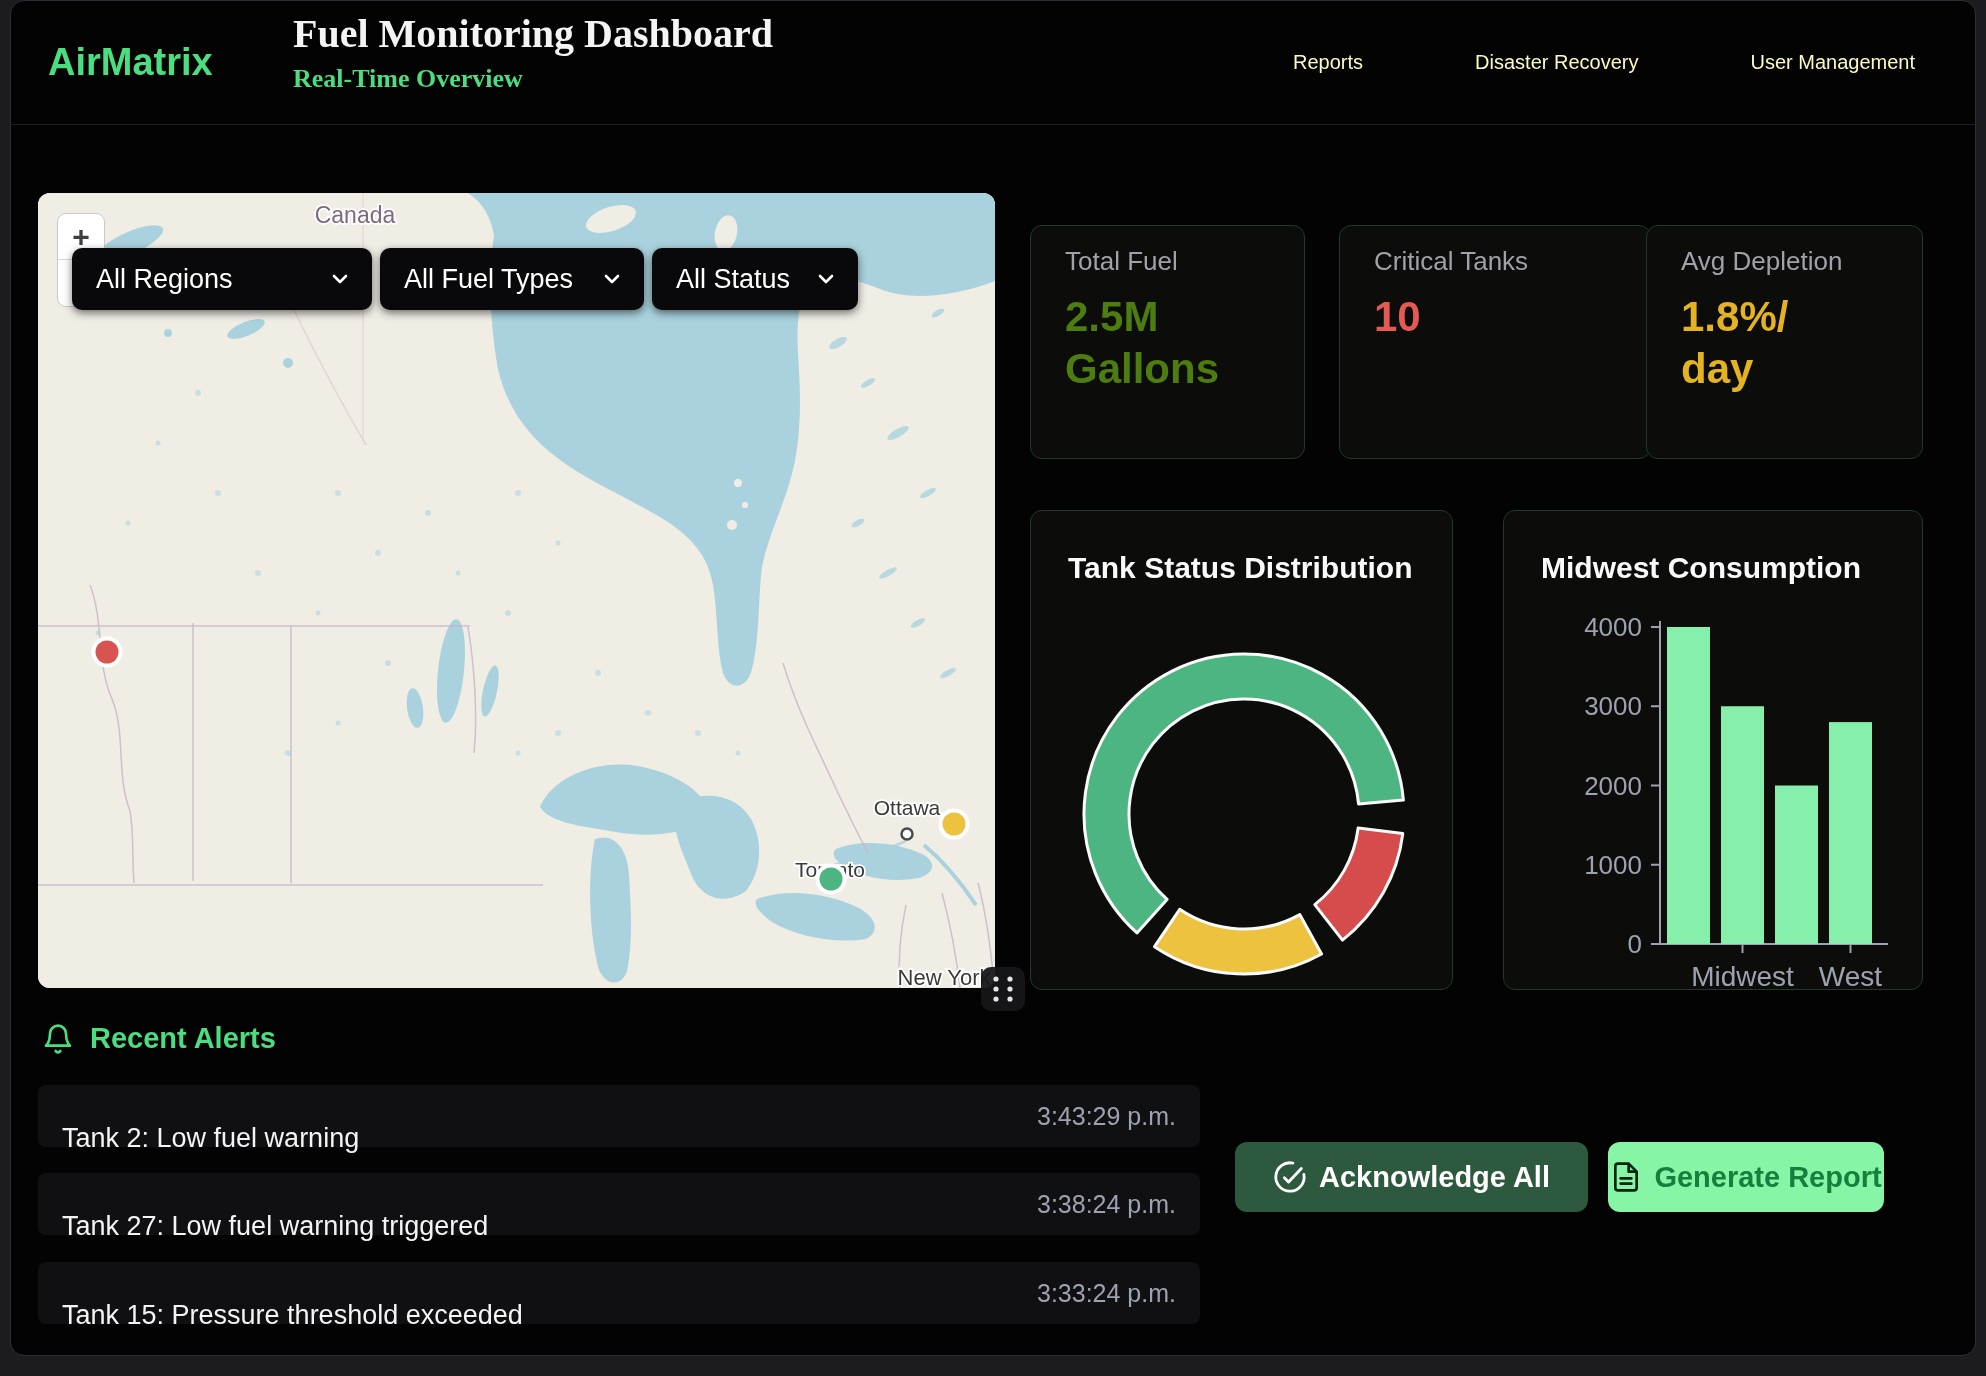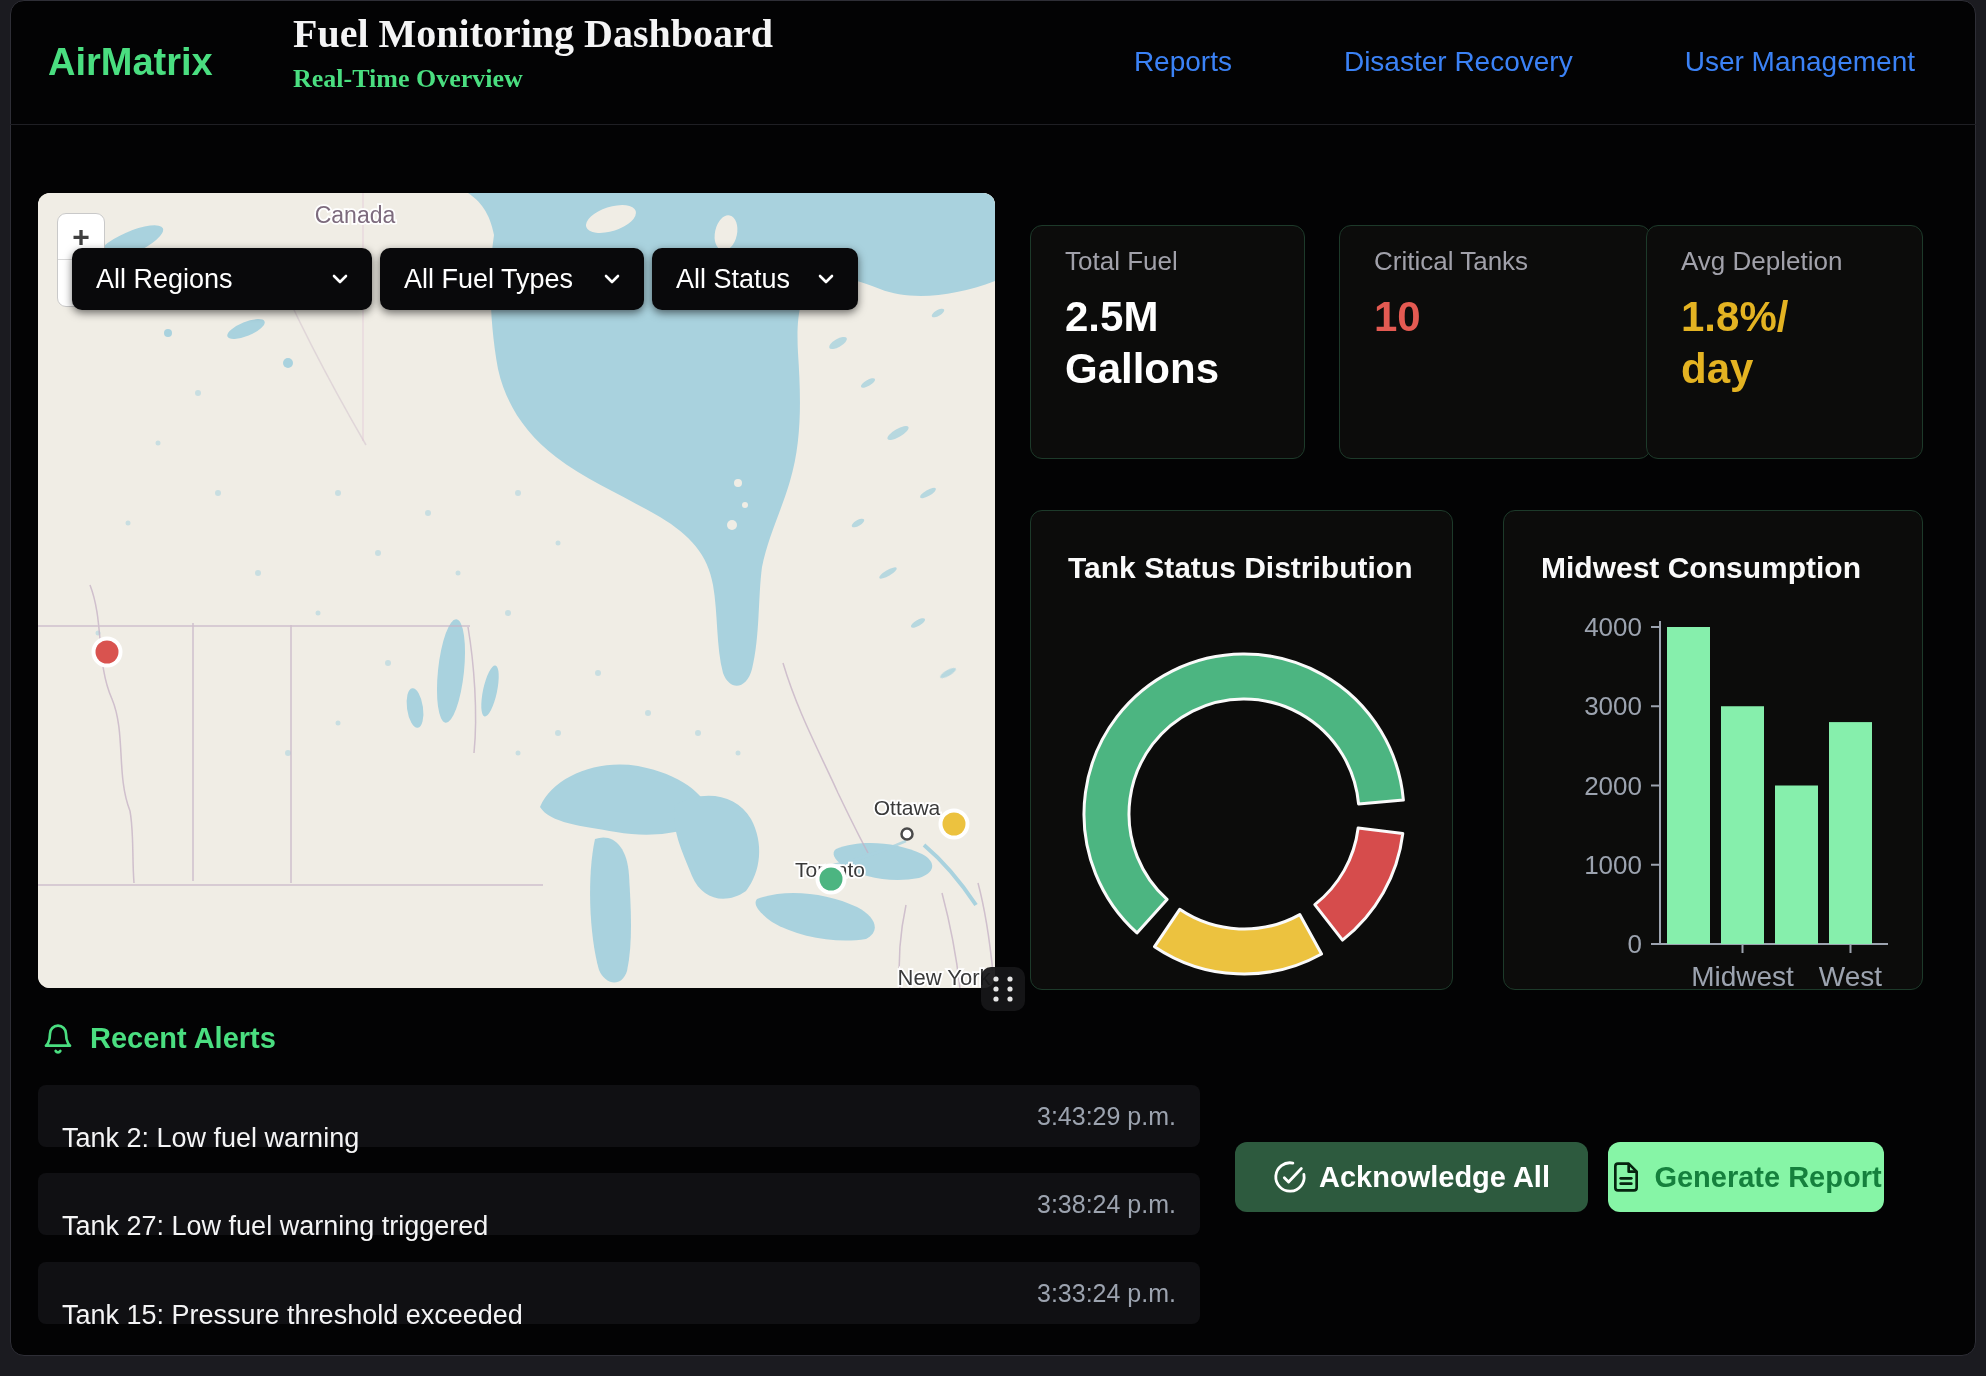--- a/index.html
+++ b/index.html
@@ -6,21 +6,21 @@
   body{width:1986px;height:1376px;background:#1b1b20;font-family:"Liberation Sans","DejaVu Sans",sans-serif;overflow:hidden;position:relative;}
   .abs{position:absolute;}
   .window{left:10px;top:0;width:1966px;height:1356px;background:#030304;border:1px solid #2e2e36;border-radius:14px;box-sizing:border-box;}
   
   .header{left:10px;top:0;width:1966px;height:124px;border-bottom:1px solid #1f1f24;}
   .logo{left:38px;top:0;height:124px;display:flex;align-items:center;font-size:38px;font-weight:700;color:#4ade80;}
   .titleblock{left:283px;top:12px;font-family:Liberation Serif, serif;}
   .title{font-size:40px;font-weight:700;color:#f4f4f5;line-height:1.1;}
   .subtitle{font-size:26px;font-weight:700;color:#4ade80;margin-top:8px;}
   .nav{right:61px;top:0;height:124px;display:flex;align-items:center;gap:112px;}
-  .nav span{font-size:28px;color:#3b82f6;cursor:pointer;}
+  .nav span{font-size:20px;color:#fef9c3;cursor:pointer;}
   
   .map{left:38px;top:193px;width:957px;height:795px;border-radius:12px;overflow:hidden;background:#f0ede5;}
   .zoomctl{left:57px;top:213px;width:46px;height:92px;background:#fff;border:1px solid #c9c9c9;border-radius:9px;overflow:hidden;z-index:3;}
   .zoombtn{width:46px;height:46px;display:flex;align-items:center;justify-content:center;font-size:30px;font-weight:700;color:#3f3f3f;box-sizing:border-box;}
   .zoombtn.top{border-bottom:1px solid #d8d8d8;}
   .filters{left:72px;top:248px;display:flex;gap:8px;z-index:4;}
   .filter{height:62px;background:#09090b;border-radius:10px;display:flex;align-items:center;justify-content:space-between;padding:0 20px 0 24px;box-sizing:border-box;color:#fff;font-size:27px;font-weight:400;box-shadow:0 3px 8px rgba(0,0,0,.55);cursor:pointer;}
   .handle{left:981px;top:967px;width:44px;height:44px;background:rgba(22,22,24,.94);border-radius:10px;z-index:5;}
   
   .card{top:225px;height:234px;background:#0c0c0b;border:1px solid #1d3a2a;border-radius:12px;box-sizing:border-box;padding:20px 34px;}
@@ -196,21 +196,21 @@
       <circle cx="15" cy="22" r="2.6"></circle>
         <circle cx="29" cy="22" r="2.6"></circle>
       <circle cx="15" cy="32" r="2.6"></circle>
         <circle cx="29" cy="32" r="2.6"></circle>
     </g>
   </svg>
 </div>
 
 <div class="abs card" style="left:1030px;width:275px">
   <div class="lbl">Total Fuel</div>
-  <div class="val" style="color: #ffffff;">
+  <div class="val" style="color: #4d7c0f;">
     <div>2.5M</div>
       <div>Gallons</div>
   </div>
 </div>
 <div class="abs card" style="left:1339px;width:312px">
   <div class="lbl">Critical Tanks</div>
   <div class="val" style="color: rgb(228, 90, 82);">
     <div>10</div>
       <div></div>
   </div>

